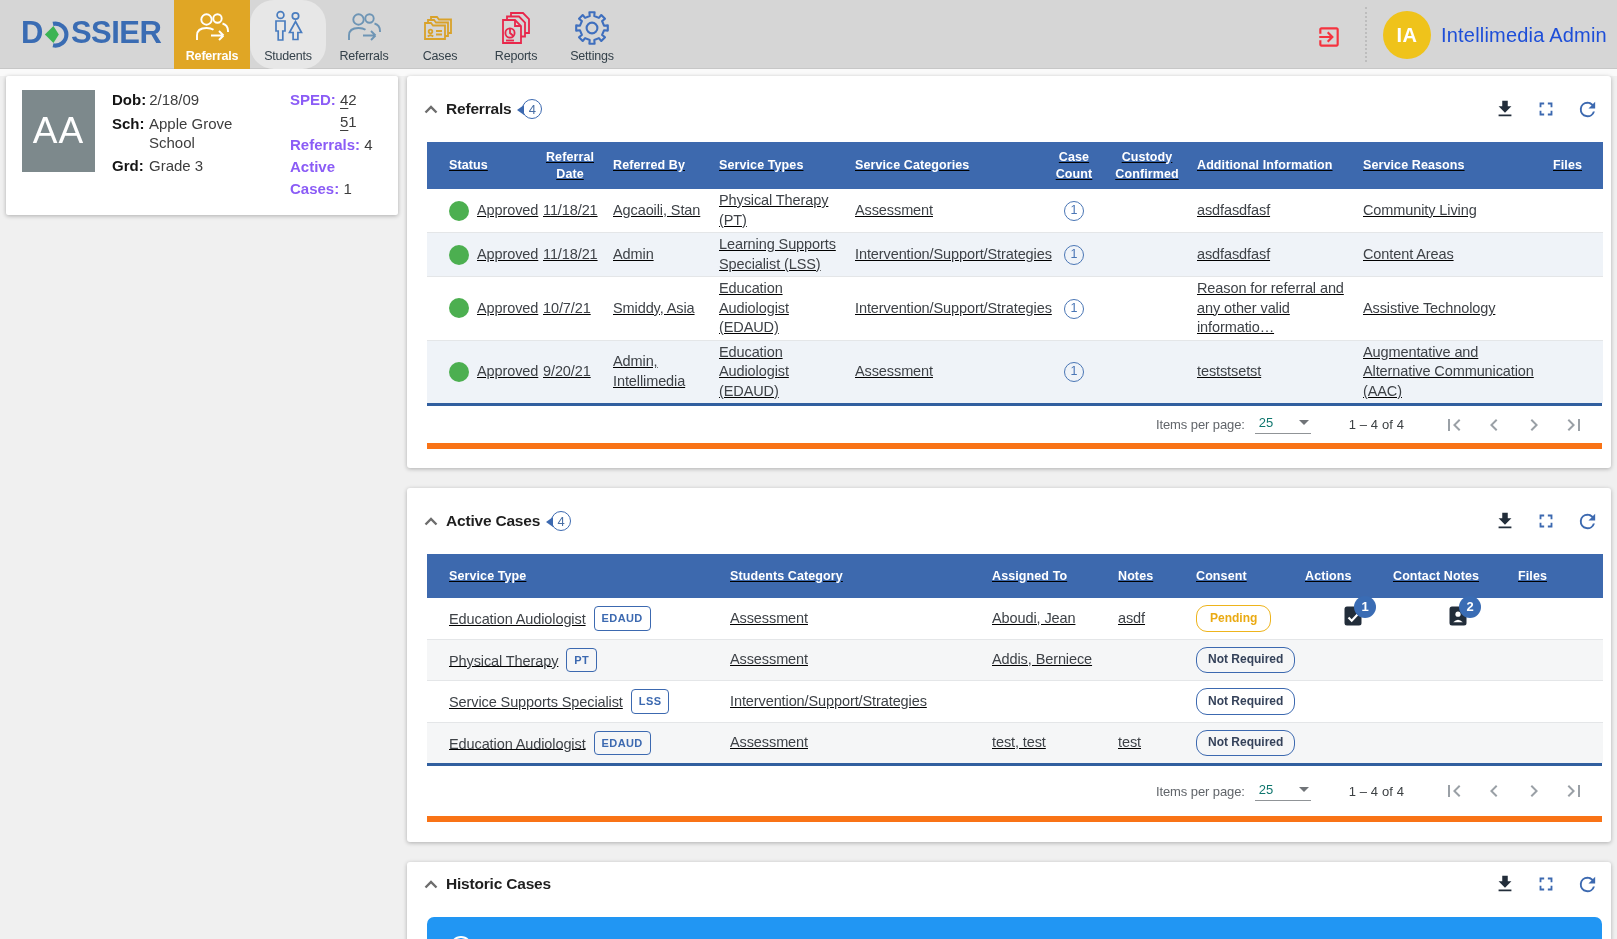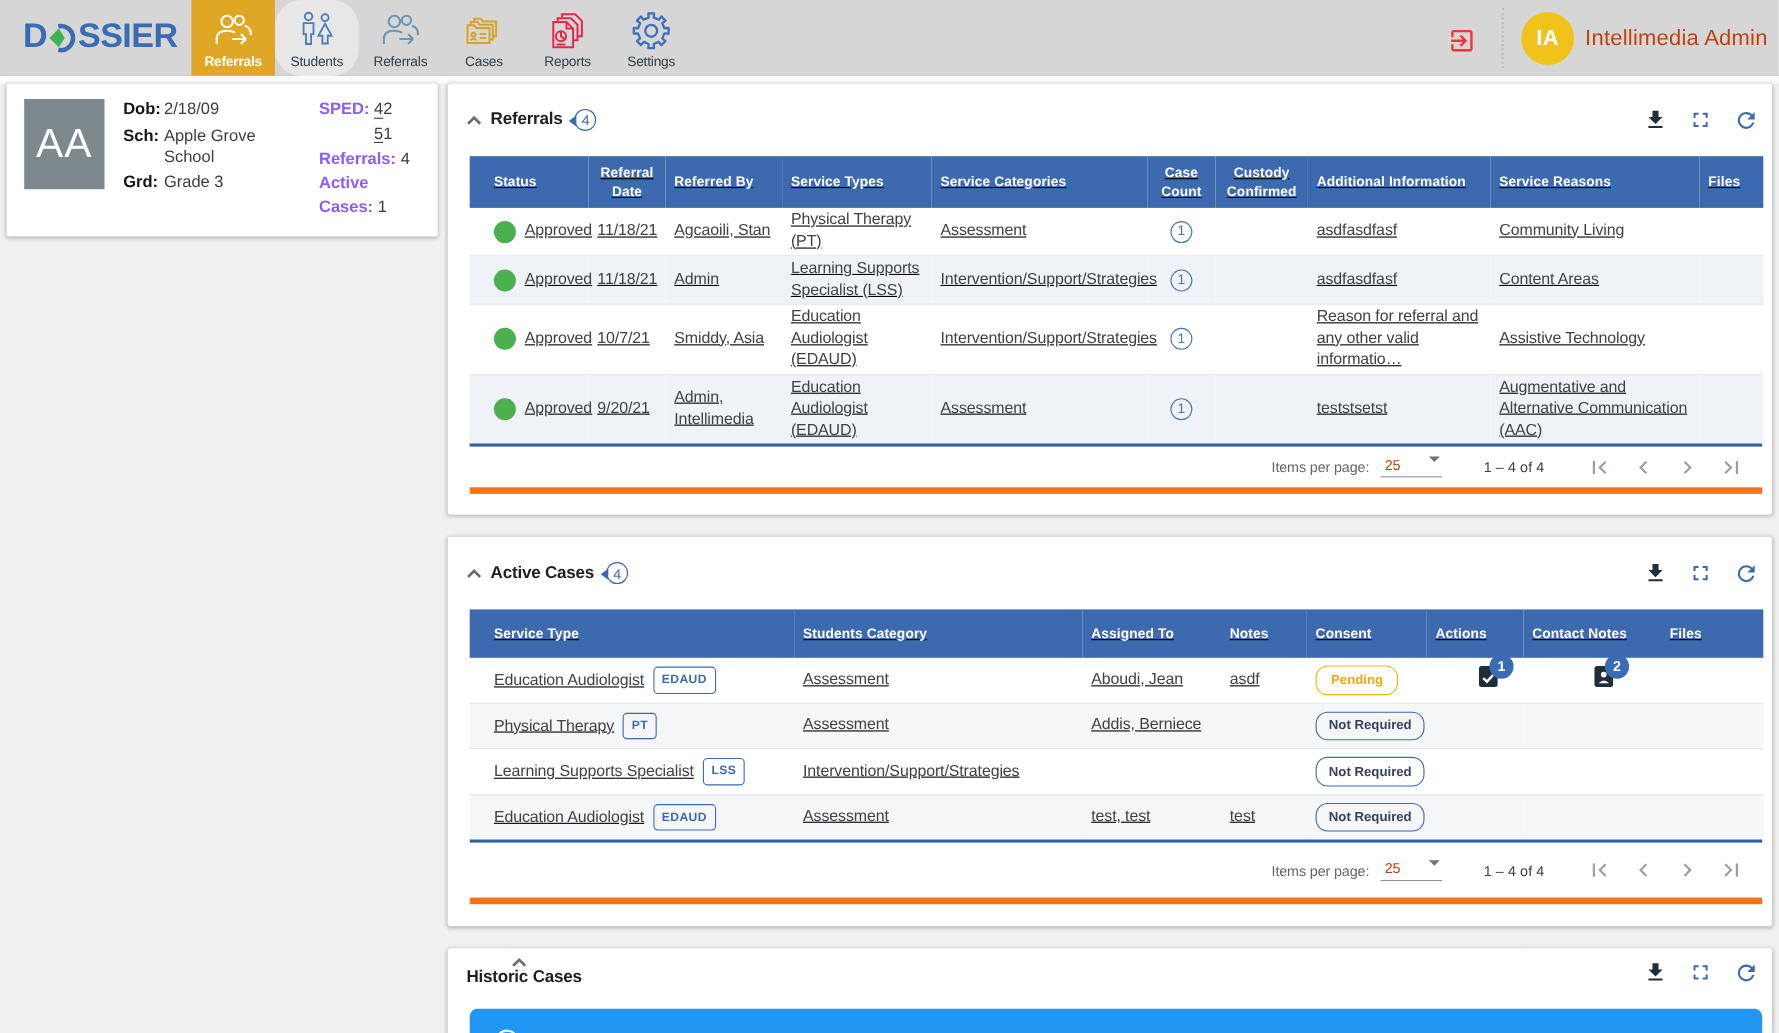--- a/index.html
+++ b/index.html
@@ -18,21 +18,21 @@
   .tab .nav-label { font-size:12.5px; color:#34414a; letter-spacing:-0.2px; }
   .tab.active { background:#e0a625; }
   .tab.active .nav-label { color:#fff; font-weight:bold; }
   .tab.students-tab { background:#e7e7e7;border-radius:24px; }
   .logout { position:absolute; left:1316px; top:24px; width:26px; height:26px; cursor:pointer;}
   .user-divider { position:absolute; left:1365px; top:7px; height:55px; width:0;
     border-left:2px dotted #bdbdbd; }
   .avatar-circle { position:absolute; left:1383px; top:11px; width:48px; height:48px;
     border-radius:50%; background:#efc31b; color:#fff; font-size:20px; font-weight:bold;
     display:flex; align-items:center; justify-content:center; letter-spacing:0.5px;}
-  .user-name { position:absolute; left:1441px; top:24px; font-size:20px; color:#c2410c; letter-spacing:0.2px;}
+  .user-name { position:absolute; left:1441px; top:24px; font-size:20px; color:#1d4ed8; letter-spacing:0.2px;}
   
   .student-card { position:absolute; left:6px; top:76px; width:392px; background:#fff;
     border-radius:2px; box-shadow:0 1px 4px rgba(0,0,0,0.28); }
   .sc-header { height:47px; background:#3c68ae; color:#fff; display:flex; align-items:center;
     padding-left:16px; font-size:19.5px; font-weight:bold; letter-spacing:-0.2px; border-radius:2px 2px 0 0;}
   .sc-body { position:relative; height:139px; }
   .sq-avatar { position:absolute; left:16px; top:14px; width:73px; height:82px; background:#7d898c;
     color:#fff; font-size:37px; display:flex; align-items:center; justify-content:center;
     letter-spacing:1px; font-weight:normal;}
   .info-mid { position:absolute; left:106px; top:14px; width:160px; font-size:15px; color:#3d3d3d; }
@@ -95,31 +95,31 @@
     background:#3a6cb4; color:#fff; font-size:13px; font-weight:bold; display:flex;
     align-items:center; justify-content:center; letter-spacing:0;}
   .ml-actions { margin-left:39px; }
   .ml-contact { margin-left:56px; }
   
   .paginator { display:flex; align-items:center; justify-content:flex-end;
     border-bottom:6px solid #f97316; font-size:13px; color:#61656a; padding-right:8px;}
   .pag-ref { height:43px; }
   .pag-act { height:56px; }
   .ipp-label { margin-right:10px; letter-spacing:-0.1px;}
-  .ipp-select { width:56px; border-bottom:1px solid #909497; display:flex; align-items:flex-start;
-    justify-content:space-between; padding:0 2px 3px 4px; margin-right:38px; color:#c2410c; cursor:pointer;}
+  .ipp-select { width:56px; border-bottom:1px solid #909497; display:flex; align-items:center;
+    justify-content:space-between; padding:0 2px 3px 4px; margin-right:38px; color:#0f766e; cursor:pointer;}
   .caret-down { width:0; height:0; border-left:5px solid transparent; border-right:5px solid transparent;
     border-top:5.5px solid #707478; }
   .range-label { color:#3c4043; margin-right:30px; letter-spacing:0.1px;}
   .pag-btn { width:40px; height:40px; display:flex; align-items:center; justify-content:center; cursor:default;}
   .pad-bottom-ref { height:19px; }
   .pad-bottom-act { height:20px; }
   
   .hist-head { height:40px; }
-  .hist-head .ph-left { top:55%;flex-direction:column; }
+  .hist-head .ph-left { top:55%; }
   .hist-head .ph-icons { top:55%; }
   .info-banner { height:70px; background:#2196f3; border-radius:7px 7px 0 0; position:relative; margin-top:15px; }
   .info-banner .info-ic { position:absolute; left:22px; top:18px; }
 </style>
 </head>
 <body>
 
 <header class="topbar">
   <div class="logo">
     <span>D</span>
@@ -506,21 +506,21 @@
             <td><span>Physical Therapy</span><span class="chip">PT</span></td>
             <td>Assessment</td>
             <td>Addis, Berniece</td>
             <td></td>
             <td><span class="pill">Not Required</span></td>
             <td></td>
             <td></td>
             <td></td>
           </tr>
           <tr>
-            <td><span>Learning Supports Specialist</span><span class="chip">LSS</span></td>
+            <td><span>Service Supports Specialist</span><span class="chip">LSS</span></td>
             <td>Intervention/Support/Strategies</td>
             <td></td>
             <td></td>
             <td><span class="pill">Not Required</span></td>
             <td></td>
             <td></td>
             <td></td>
           </tr>
           <tr class="alt">
             <td><span>Education Audiologist</span><span class="chip">EDAUD</span></td>

